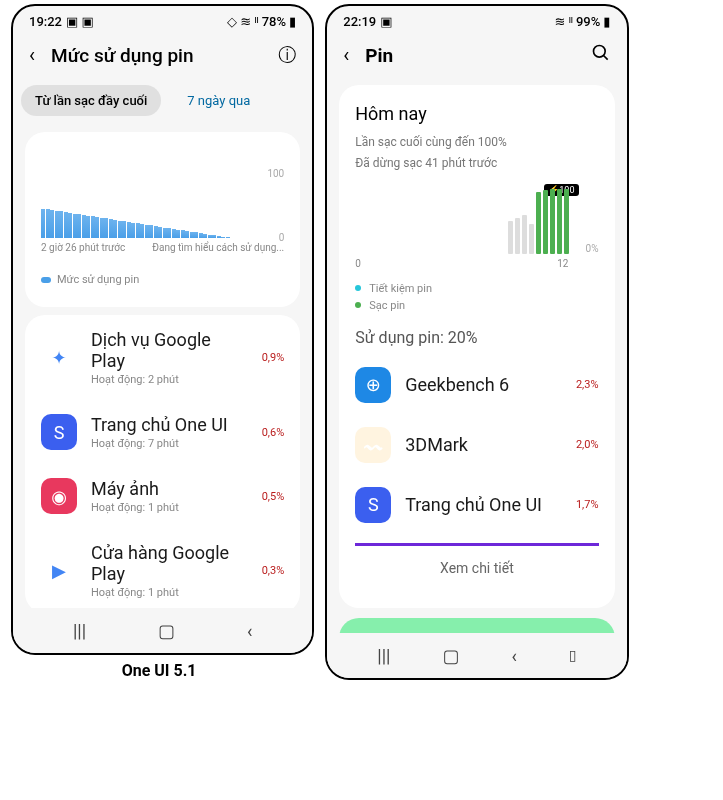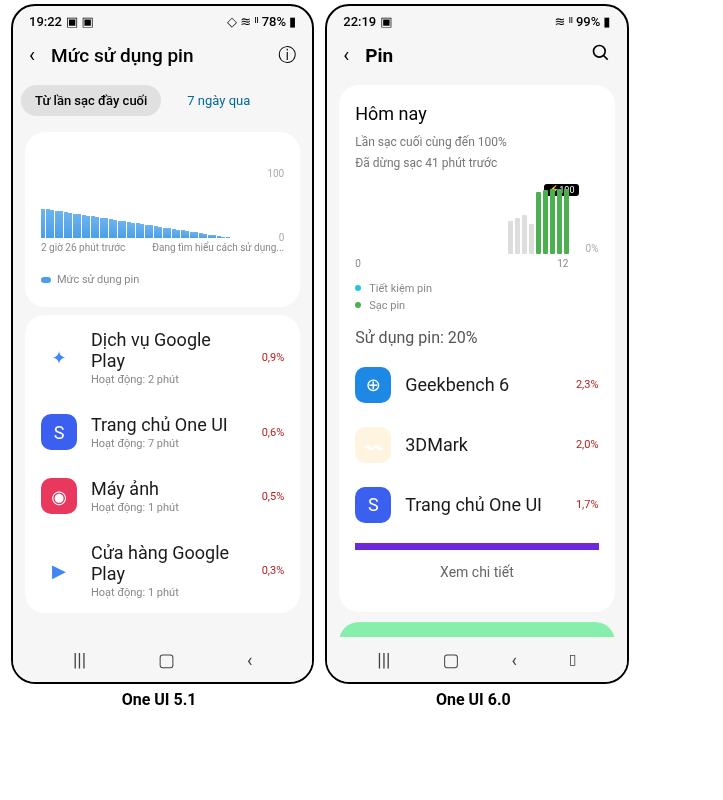--- a/index.html
+++ b/index.html
@@ -42,21 +42,21 @@
     .bar-green { background: #4caf50; }
     .bar-gray { background: #ddd; }
     .badge-100 { position: absolute; right: 20px; top: 0; font-size: 9px; background: #000; color: #fff; padding: 1px 4px; border-radius: 3px; }
     .pct-0 { position: absolute; right: 0; bottom: 20px; font-size: 10px; color: #aaa; }
     .x-right { display: flex; justify-content: space-between; font-size: 10px; color: #888; padding: 0 30px 0 0; position: absolute; bottom: 5px; left: 0; right: 0; }
     .legend-right { margin-top: 8px; font-size: 11px; color: #888; }
     .legend-right .legend-item { gap: 8px; margin-bottom: 4px; }
     .dot { width: 6px; height: 6px; border-radius: 50%; }
     .usage-header { font-size: 16px; color: #555; margin: 16px 0 8px; }
     .app-list-right .app-row { padding: 12px 0; }
-    .view-detail { text-align: center; padding: 14px; font-size: 14px; color: #666; border-top: 7px solid #6d28d9; margin-top: 8px; }
+    .view-detail { text-align: center; padding: 14px; font-size: 14px; color: #666; border-top: 3px solid #6d28d9; margin-top: 8px; }
     .card-section { background: #86efac; margin: 10px 12px; border-radius: 20px; padding: 16px; font-size: 15px; }
     .nav-bar { display: flex; justify-content: space-around; align-items: center; padding: 12px 24px; position: absolute; bottom: 0; left: 0; right: 0; background: #f6f6f6; }
     .nav-btn { font-size: 18px; color: #444; }
     .caption { text-align: center; font-weight: 700; font-size: 16px; margin-top: 6px; width: 100%; }
     .container { display: flex; gap: 4px; }
     .col { flex: 1; display: flex; flex-direction: column; }
     .scroll-content { flex: 1; overflow: hidden; }
   </style>
 </head>
 <body>
@@ -276,15 +276,14 @@
         </div>
         <div class="card-section">Cài đặt sạc</div>
       </div>
       <div class="nav-bar">
         <span class="nav-btn">|||</span>
         <span class="nav-btn">▢</span>
         <span class="nav-btn">‹</span>
         <span class="nav-btn" style="font-size:14px">▯</span>
       </div>
     </div>
-    <div class="caption">One UI 6.0</div>
   </div>
 </div>
 
 </body></html>

